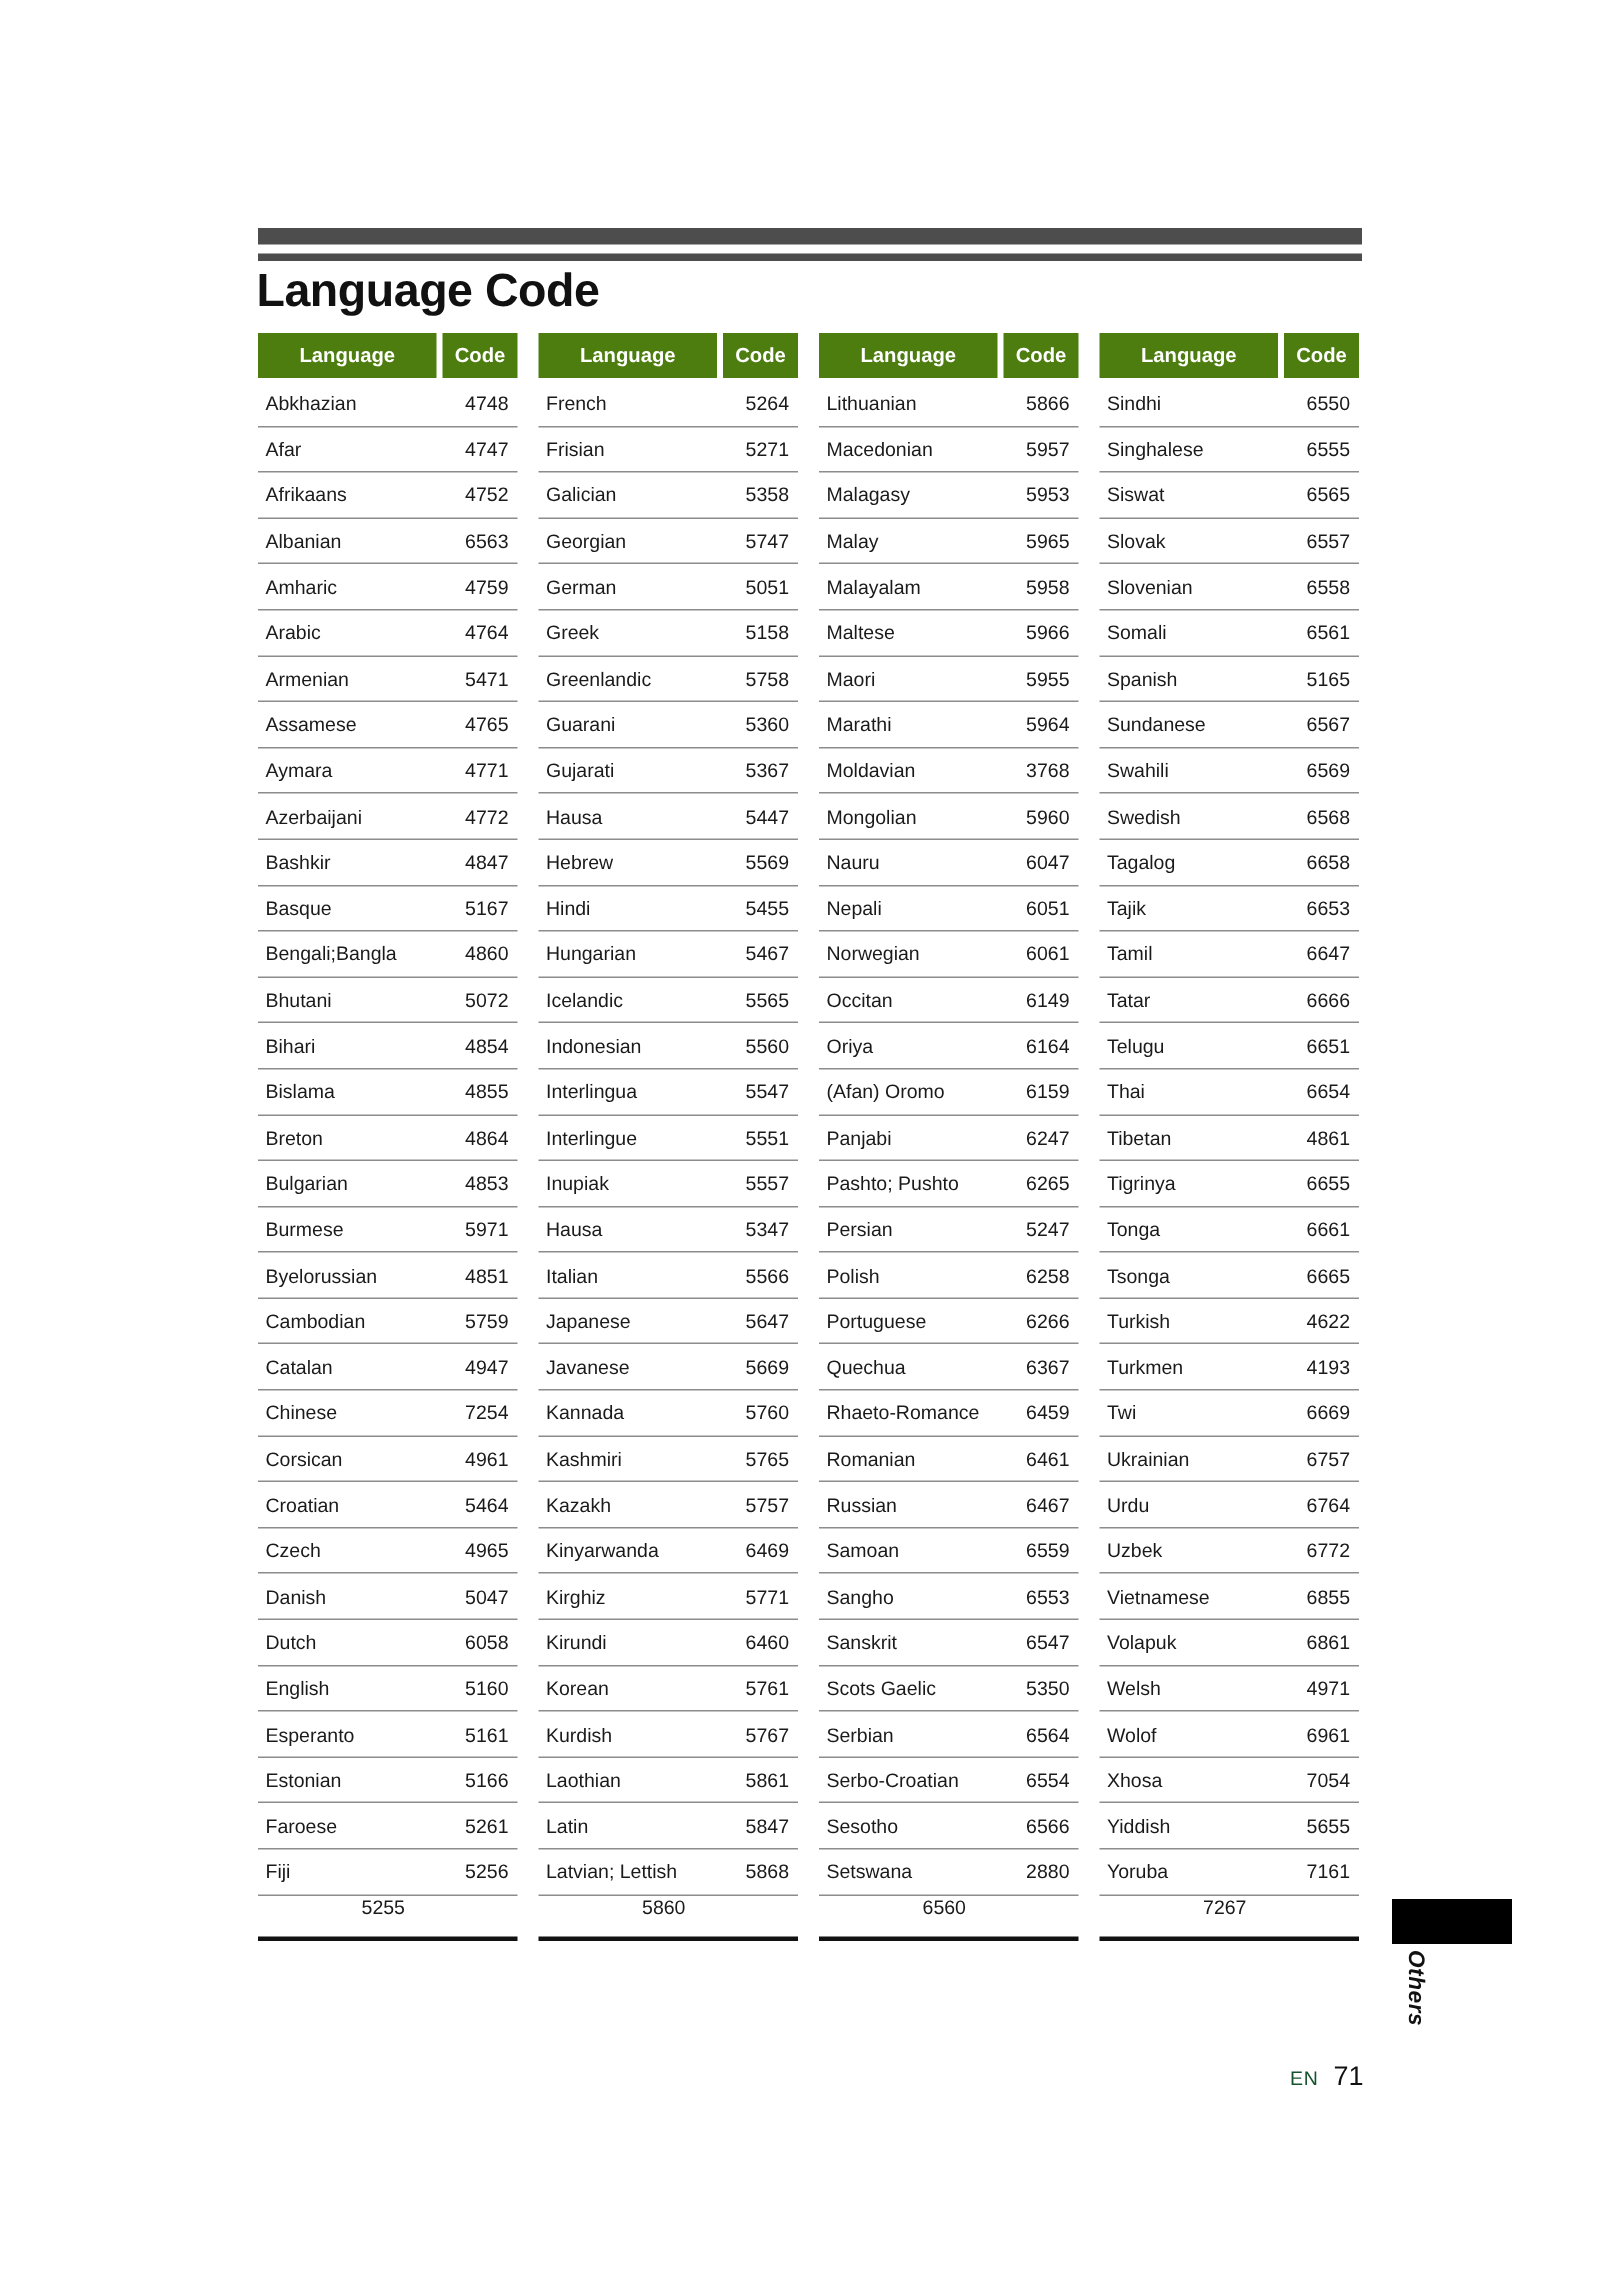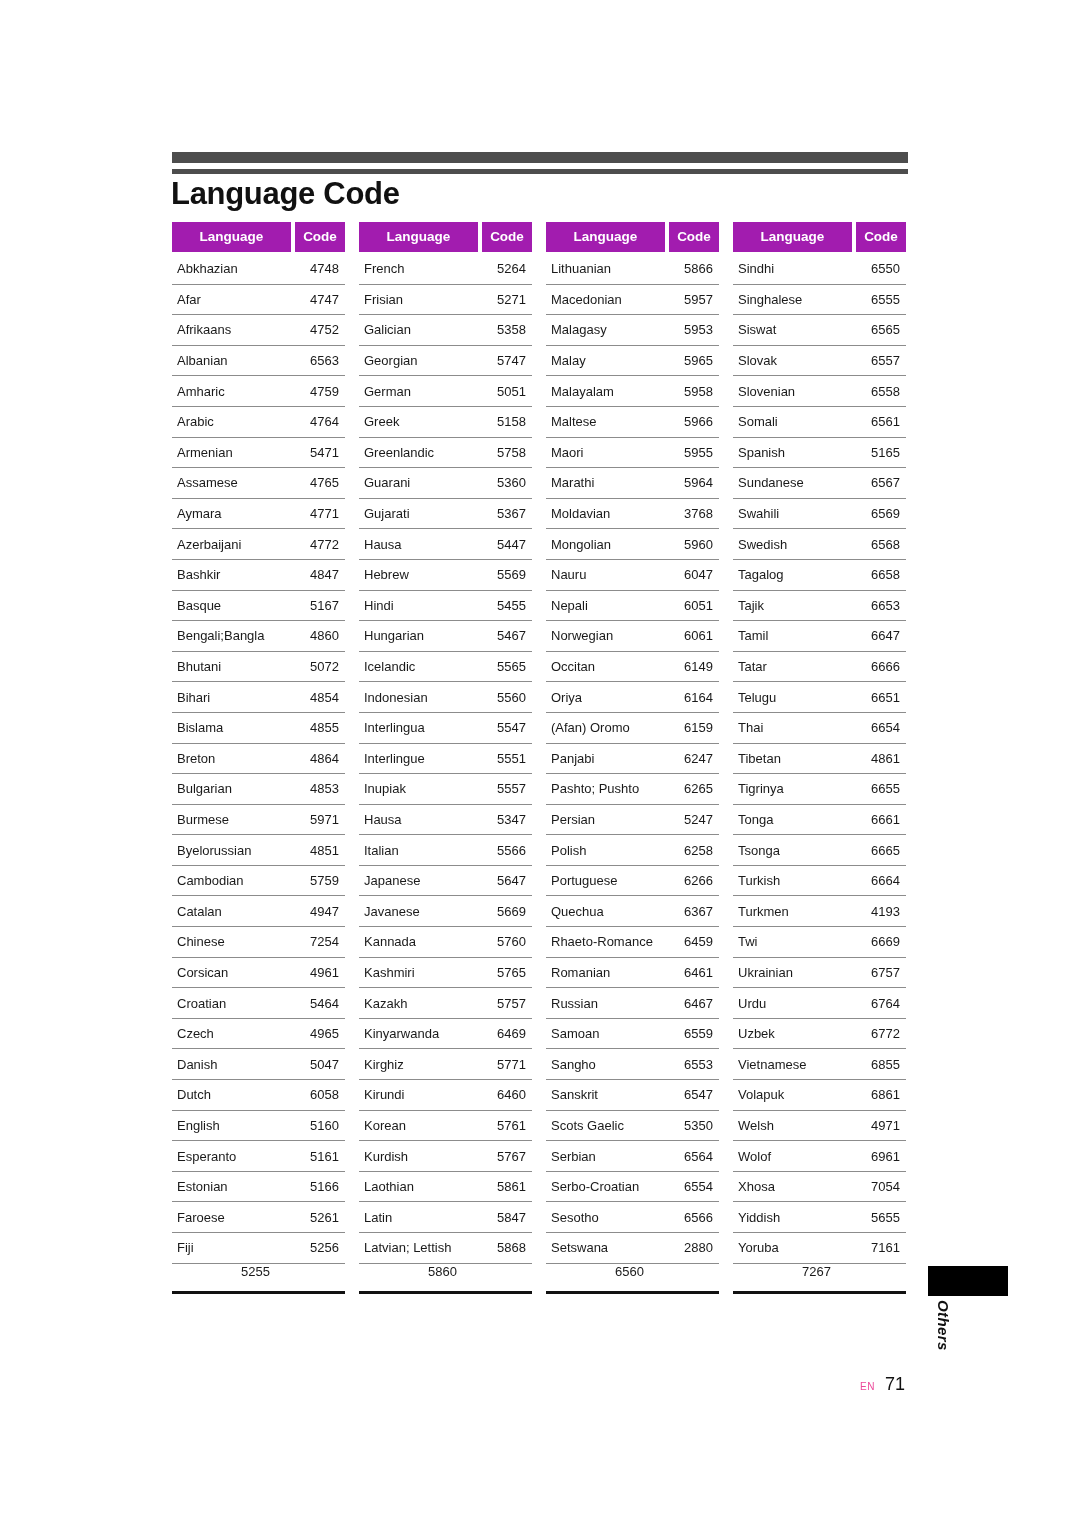--- a/index.html
+++ b/index.html
@@ -66,21 +66,21 @@
     width: 173px;
     flex: 0 0 173px;
   }
 
   .thead {
     display: flex;
     gap: 4px;
     margin-bottom: 2px;
   }
   .th {
-    background: #a21caf;
+    background: #4d7c0f;
     color: #ffffff;
     font-size: 13.5px;
     font-weight: bold;
     height: 30px;
     line-height: 30px;
     text-align: center;
     box-sizing: border-box;
   }
   .th-lang { flex: 0 0 119px; }
   .th-code { flex: 0 0 50px; }
@@ -142,22 +142,22 @@
   
   .footer {
     position: absolute;
     left: 860px;
     top: 1374px;
     display: flex;
     align-items: baseline;
     gap: 10px;
   }
   .footer-en {
-    font-size: 10px;
-    color: #ec4899;
+    font-size: 13px;
+    color: #14532d;
     letter-spacing: 0.5px;
   }
   .footer-page {
     font-size: 18px;
     color: #111111;
   }
 </style>
 </head>
 <body>
 
@@ -682,21 +682,21 @@
           <div class="trow">
             <div class="td-lang">Tonga</div>
             <div class="td-code">6661</div>
           </div>
           <div class="trow">
             <div class="td-lang">Tsonga</div>
             <div class="td-code">6665</div>
           </div>
           <div class="trow">
             <div class="td-lang">Turkish</div>
-            <div class="td-code">6664</div>
+            <div class="td-code">4622</div>
           </div>
           <div class="trow">
             <div class="td-lang">Turkmen</div>
             <div class="td-code">4193</div>
           </div>
           <div class="trow">
             <div class="td-lang">Twi</div>
             <div class="td-code">6669</div>
           </div>
           <div class="trow">

